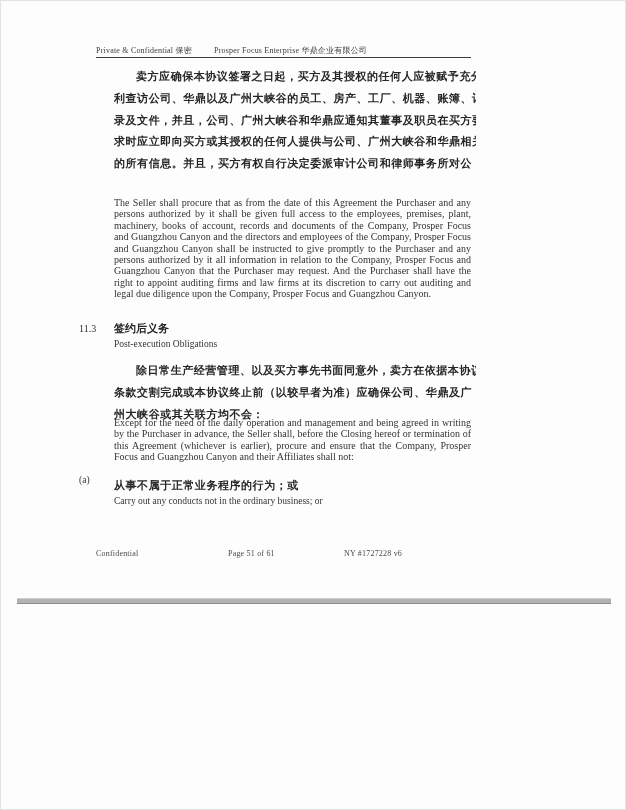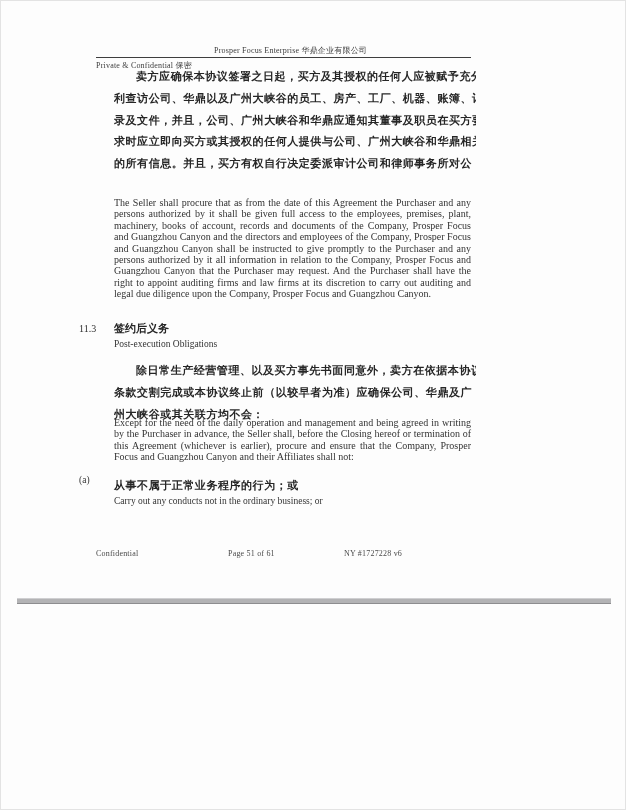--- a/index.html
+++ b/index.html
@@ -2,21 +2,21 @@
 <html><head>
 <meta charset="utf-8">
 <style>
   html, body { margin:0; padding:0; background:#ffffff; }
   .canvas {
     position:relative; width:626px; height:810px; background:#fdfdfd;
     border:1px solid #e3e3e3; box-sizing:border-box; overflow:hidden;
     font-family:"Liberation Serif","DejaVu Serif",serif; color:#2b2b2b;
   }
   
-  .hdr-left  { position:absolute; top:44px; left:95px;  font-size:8px; color:#3c3c3c; letter-spacing:0.2px;margin-top:15px; }
+  .hdr-left  { position:absolute; top:44px; left:95px;  font-size:8px; color:#3c3c3c; letter-spacing:0.2px; }
   .hdr-right { position:absolute; top:44px; left:213px; font-size:8px; color:#3c3c3c; letter-spacing:0.2px; }
   .hdr-rule  { position:absolute; top:56px; left:95px;  width:375px; height:0; border-top:1.2px solid #3e3e3e; }
   
   .cn-para { position:absolute; left:113px; width:362px; }
   .cn-line { height:21.8px; line-height:21.8px; font-size:11px; letter-spacing:0.55px;
              font-weight:bold; color:#262626; white-space:nowrap; overflow:hidden; }
   .cn-line.indent { padding-left:22px; }
   #para1-cn { top:65px; }
   #para2-cn { top:359px; }
   

